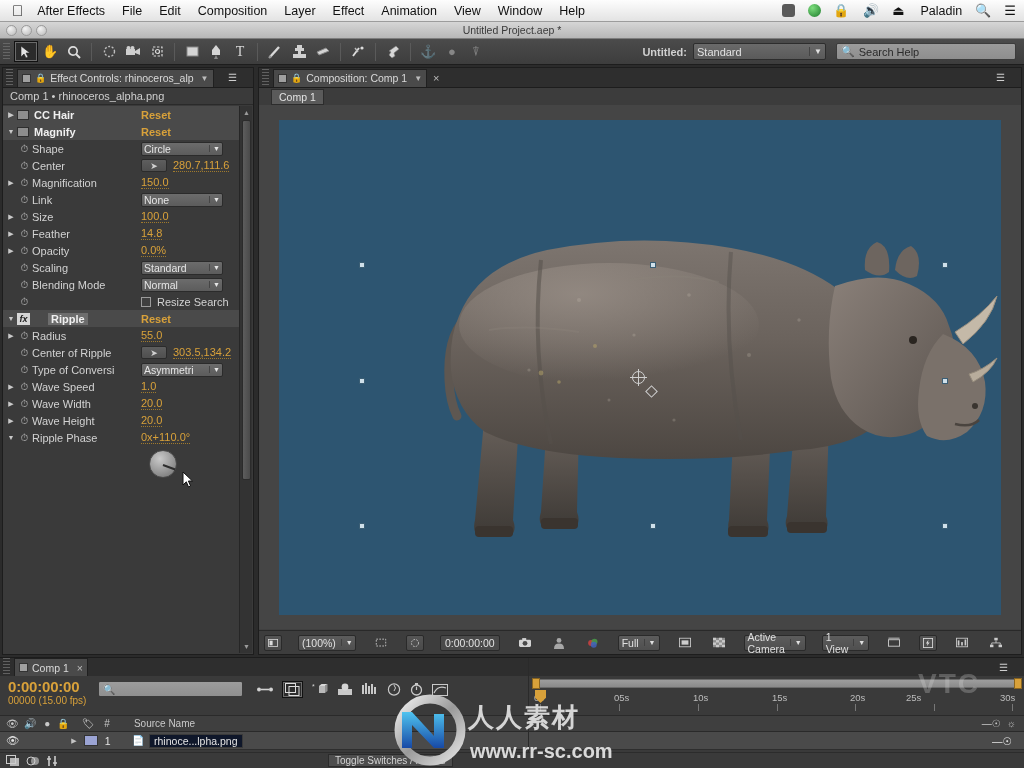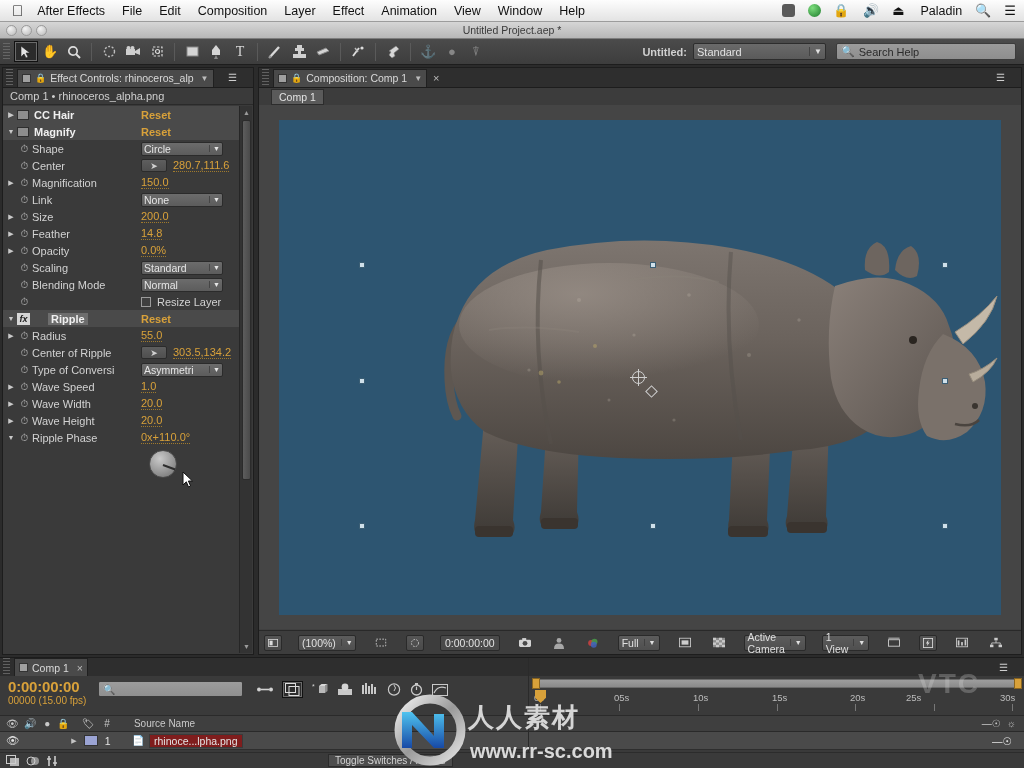--- a/index.html
+++ b/index.html
@@ -171,21 +171,21 @@
      background:linear-gradient(#9d9d9d,#8a8a8a);border:1px solid #6a6a6a;}
   .wb-end{position:absolute;top:2px;width:8px;height:11px;background:#d8a13a;border:1px solid #8a6520;}
   .rtick{position:absolute;top:16px;font-size:9.5px;color:#bdbdbd;}
   .rtickline{position:absolute;top:28px;width:1px;height:7px;background:#777;}
   .cti{position:absolute;top:14px;width:11px;height:13px;background:#d8a13a;
      clip-path:polygon(0 0,100% 0,100% 60%,50% 100%,0 60%);}
   .colhdr{ height:16px;background:#3f3f3f;display:flex;align-items:center;
      border-bottom:1px solid #2a2a2a;color:#c9c9c9;font-size:10px;}
   .layerrow{ height:18px;background:#4a4a4a;display:flex;align-items:center;
      color:#e4e4e4;font-size:10.5px;border-bottom:1px solid #2e2e2e;}
-  .layername{background:#7f1d1d;border:1px solid #3a3a3a;padding:0 4px;}
+  .layername{background:#0f172a;border:1px solid #3a3a3a;padding:0 4px;}
   .tl-bottom{ position:absolute;left:0;bottom:0;width:1024px;height:16px;background:#3a3a3a;
      display:flex;align-items:center;gap:6px;padding-left:6px;border-top:1px solid #2c2c2c;}
   .togglesw{ background:#4d4d4d;border:1px solid #2b2b2b;padding:0 6px;height:13px;
      display:flex;align-items:center;color:#d3d3d3;font-size:10px;margin-left:264px;}
   .tl-sep{position:absolute;left:528px;top:0;bottom:0;width:1px;background:#2a2a2a;}
 
   
   .wm{position:absolute;pointer-events:none;}
   .wm-logo{left:382px;top:692px;width:120px;height:76px;}
   .wm-text{left:468px;top:700px;color:rgba(235,235,235,.88);font-size:26px;font-weight:bold;
@@ -403,21 +403,21 @@
               <span class="cv">None</span>
               <span class="ar">▼</span>
             </span>
           </span>
         </div>
 
         <div class="prow prowwrap">
           <span class="tri">▶</span>
           <span class="stw">⏱</span>
           <span class="nm">Size</span>
-          <span class="val orange u">200.0</span>
+          <span class="val orange u">100.0</span>
         </div>
 
         <div class="prow prowwrap">
           <span class="tri">▶</span>
           <span class="stw">⏱</span>
           <span class="nm">Feather</span>
           <span class="val orange u">14.8</span>
         </div>
 
         <div class="prow prowwrap">
@@ -450,21 +450,21 @@
             </span>
           </span>
         </div>
 
         <div class="prow prowwrap">
           <span class="tri sp">▶</span>
           <span class="stw">⏱</span>
           <span class="nm"></span>
           <span class="val">
             <span class="rlbox"></span>
-            <span>Resize Layer</span>
+            <span>Resize Search</span>
           </span>
         </div>
 
         <div class="prow eff prowwrap">
           <span class="tri">▼</span>
           <span class="fx">fx</span>
           <span class="nm hl">Ripple</span>
           <span class="reset">Reset</span>
         </div>
 

